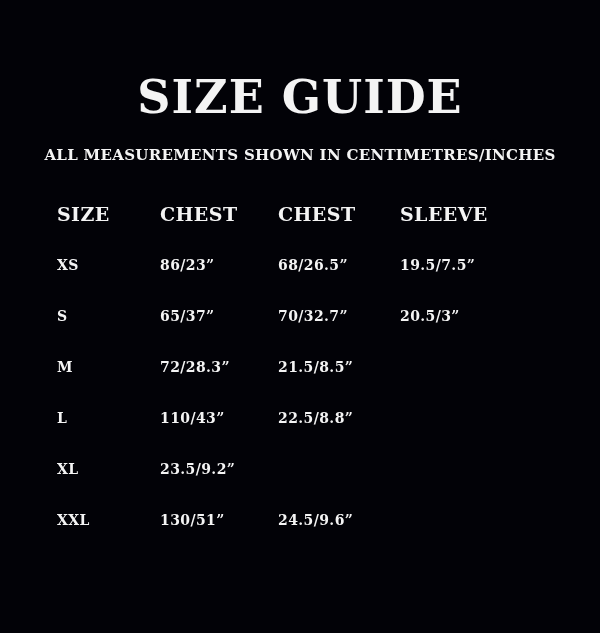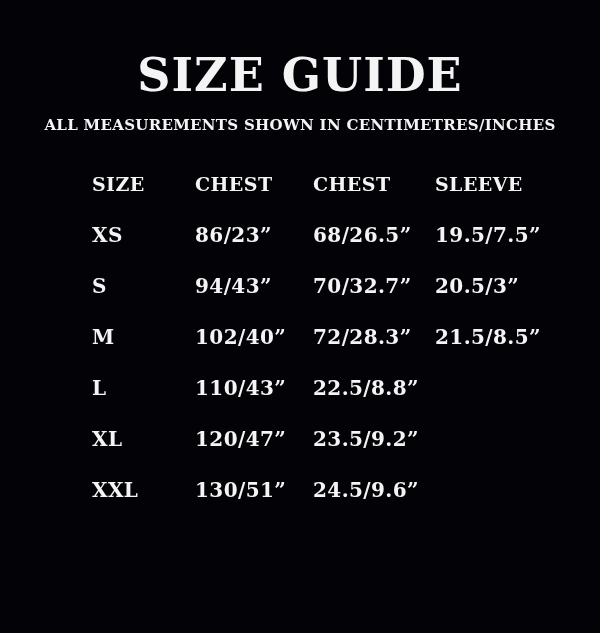--- a/index.html
+++ b/index.html
@@ -14,48 +14,48 @@
     font-family: "DejaVu Serif", "Liberation Serif", serif;
     font-weight: bold;
     overflow: hidden;
   }
   .page {
     width: 600px;
     height: 633px;
     position: relative;
   }
   .title {
-    margin: 12px;
-    padding-top: 36px;
+    margin: 0;
+    padding-top: 70px;
     text-align: center;
     font-size: 46px;
     line-height: 55px;
     letter-spacing: 1px;
     font-weight: bold;
   }
   .subtitle {
-    margin-top: 5px;
+    margin-top: 20px;
     text-align: center;
     font-size: 15px;
     line-height: 20px;
     letter-spacing: 0.3px;
     font-weight: bold;
   }
   .table {
     margin-top: 23px;
-    padding-left: 92px;
+    padding-left: 57px;
   }
   .row {
     display: grid;
     grid-template-columns: 103px 118px 122px 1fr;
     height: 51px;
     align-items: center;
   }
   .cell {
-    font-size: 20px;
+    font-size: 14px;
     letter-spacing: 0.4px;
     white-space: nowrap;
   }
   .row.header .cell {
     font-size: 19px;
   }
 </style>
 </head>
 <body>
 
@@ -76,41 +76,39 @@
 
     <div class="row">
       <div class="cell">XS</div>
       <div class="cell">86/23”</div>
       <div class="cell">68/26.5”</div>
       <div class="cell">19.5/7.5”</div>
     </div>
 
     <div class="row">
       <div class="cell">S</div>
-      <div class="cell">94/43”</div>
+      <div class="cell">65/37”</div>
       <div class="cell">70/32.7”</div>
       <div class="cell">20.5/3”</div>
     </div>
 
     <div class="row">
       <div class="cell">M</div>
-      <div class="cell">102/40”</div>
       <div class="cell">72/28.3”</div>
       <div class="cell">21.5/8.5”</div>
     </div>
 
     <div class="row">
       <div class="cell">L</div>
       <div class="cell">110/43”</div>
       <div class="cell">22.5/8.8”</div>
     </div>
 
     <div class="row">
       <div class="cell">XL</div>
-      <div class="cell">120/47”</div>
       <div class="cell">23.5/9.2”</div>
     </div>
 
     <div class="row">
       <div class="cell">XXL</div>
       <div class="cell">130/51”</div>
       <div class="cell">24.5/9.6”</div>
     </div>
 
   </div>

